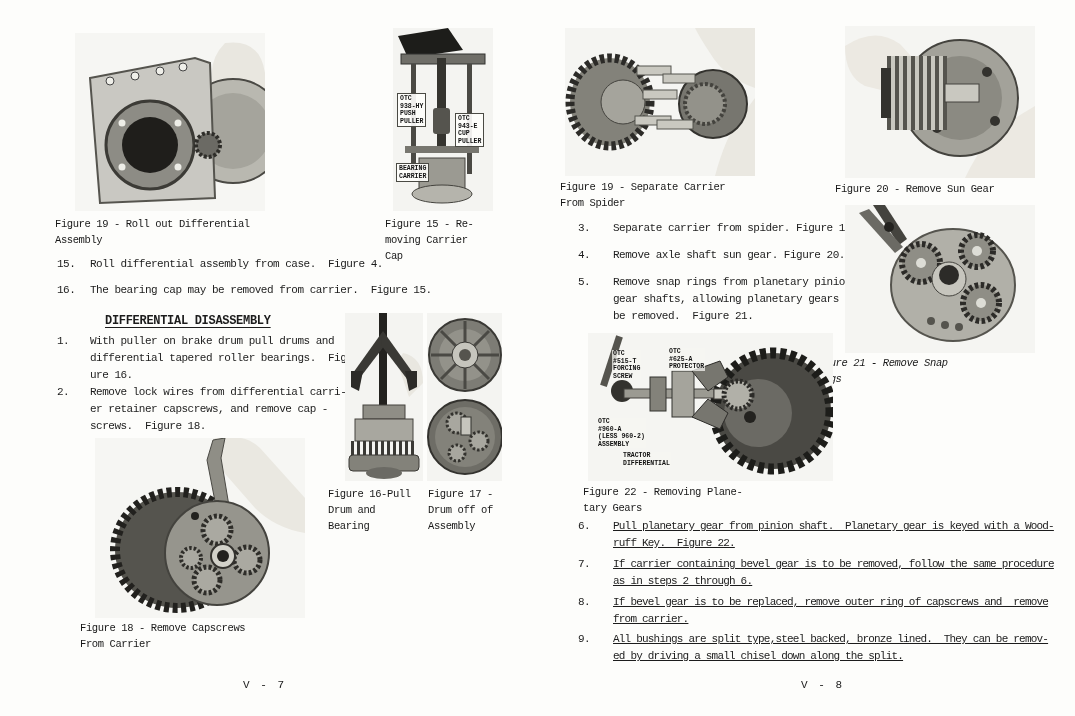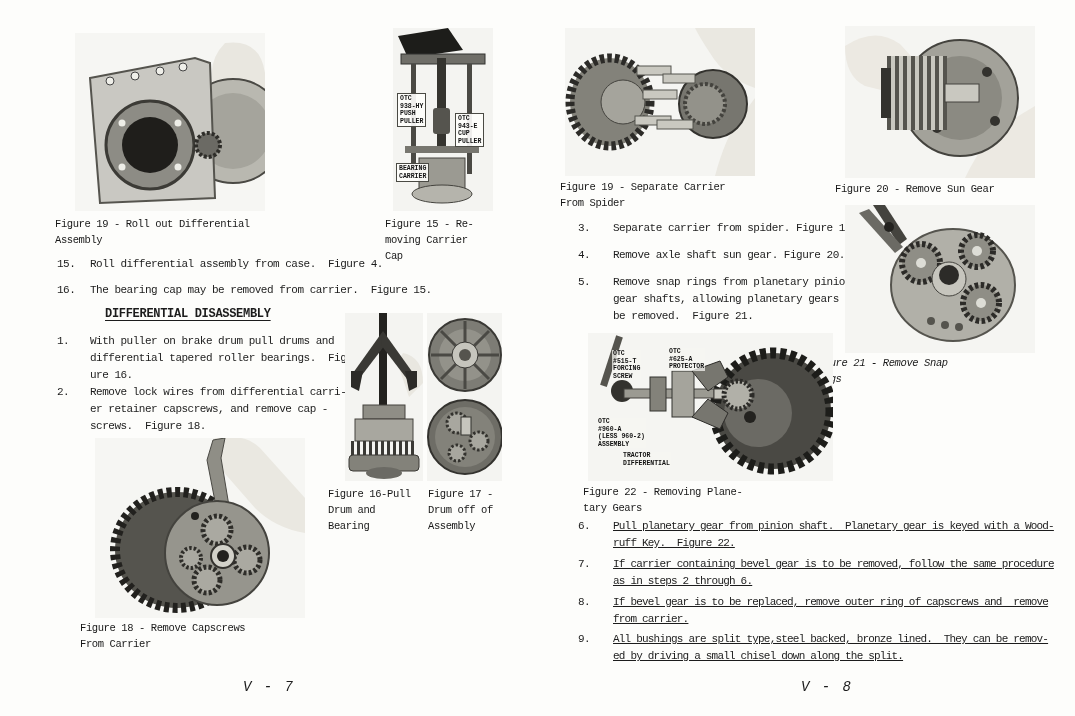--- a/index.html
+++ b/index.html
@@ -11,21 +11,21 @@
            text-align:left;white-space:pre-wrap;color:#181818;}
   .step{position:absolute;font-size:11px;letter-spacing:-0.5px;line-height:17px;}
   .step .num{position:absolute;left:0;top:0;}
   .step .txt{display:block;white-space:pre-wrap;}
   .ind-l .txt{margin-left:33px;width:285px;}
   .ind-r .txt{margin-left:35px;}
   .w-narrow .txt{width:270px;}
   .w-wide .txt{width:452px;letter-spacing:-0.8px;text-decoration:underline;}
   .heading{position:absolute;font-size:12px;font-weight:bold;letter-spacing:-0.3px;
            text-decoration:underline;text-underline-offset:3px;}
-  .pagenum{position:absolute;font-size:14px;letter-spacing:2px;font-style:italic;}
+  .pagenum{position:absolute;font-size:11px;letter-spacing:2px;}
   .figlabel{position:absolute;font-size:6.5px;line-height:7.5px;font-weight:bold;
             white-space:pre-wrap;color:#101010;}
   .boxed{background:rgba(253,253,251,0.92);border:1px solid #4a4a44;padding:1px 2px;}
   .plain{background:rgba(245,245,242,0.75);padding:0 1px;}
 </style>
 </head>
 <body>
 
 <div class="sheet">
 
@@ -84,21 +84,21 @@
 
     <div class="step ind-l" style="left:57px;top:256px;width:420px;">
       <span class="num">15.</span>
       <span class="txt" style="width:380px;">Roll differential assembly from case.  Figure 4.</span>
     </div>
     <div class="step ind-l" style="left:57px;top:282px;width:440px;">
       <span class="num">16.</span>
       <span class="txt" style="width:400px;">The bearing cap may be removed from carrier.  Figure 15.</span>
     </div>
 
-    <div class="heading" style="left:57px;top:307px;padding-left:48px;">DIFFERENTIAL DISASSEMBLY</div>
+    <div class="heading" style="left:57px;top:314px;padding-left:48px;">DIFFERENTIAL DISASSEMBLY</div>
 
     <div class="step ind-l" style="left:57px;top:333px;">
       <span class="num">1.</span>
       <span class="txt">With puller on brake drum pull drums and
 differential tapered roller bearings.  Fig-
 ure 16.</span>
     </div>
     <div class="step ind-l" style="left:57px;top:384px;">
       <span class="num">2.</span>
       <span class="txt">Remove lock wires from differential carri-

